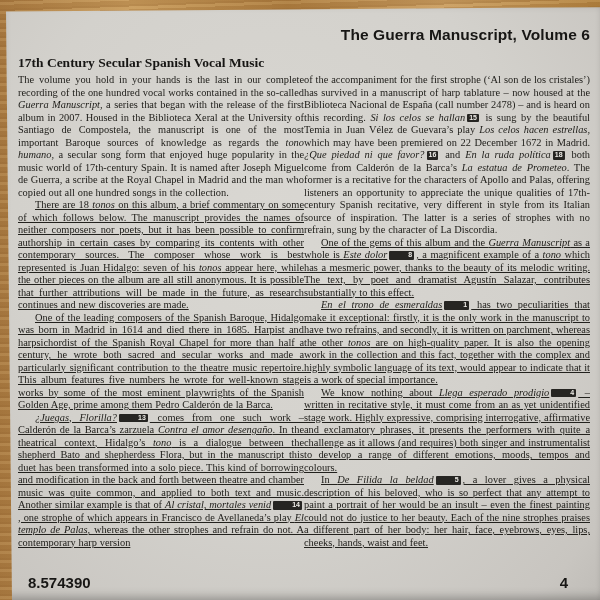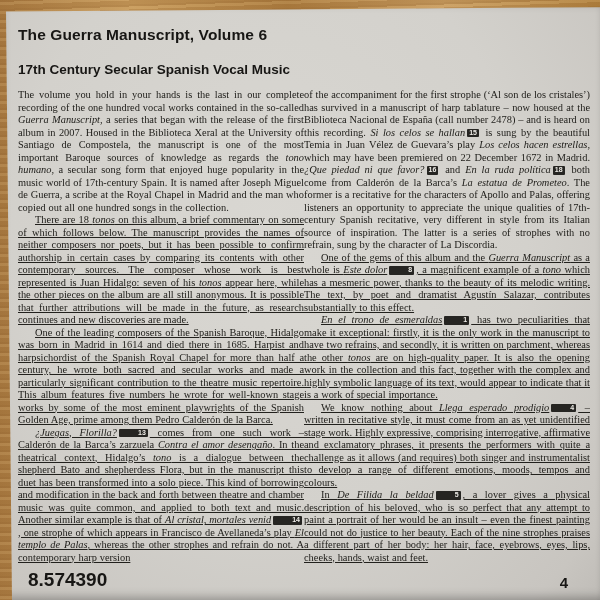--- a/index.html
+++ b/index.html
@@ -12,44 +12,44 @@
   }
   .paper {
     position:absolute; inset:0;
     clip-path:polygon(1.0% 1.9%, 100% 1.2%, 100% 100%, 2.0% 100%);
     background:radial-gradient(ellipse at 45% 38%, #d9d7d2 0%, #d3d1cc 55%, #c8c5c0 90%, #bfbcb7 100%);
     box-shadow:inset 0 10px 8px -6px rgba(0,0,0,.22), inset 0 -8px 10px -5px rgba(0,0,0,.28), inset 10px 0 8px -7px rgba(0,0,0,.18);
   }
   .content { position:absolute; left:18px; top:26px; right:10px; color:#201f1c; }
   .title {
     font-family:"Liberation Sans", sans-serif; font-weight:bold;
-    font-size:15.5px; line-height:18px; color:#171614; letter-spacing:.1px;
+    font-size:15.5px; line-height:18px; color:#171614; letter-spacing:.1px;text-align:right;
   }
   .subtitle {
-    font-family:Liberation Sans, sans-serif; font-weight:bold;
-    font-size:13.5px; line-height:16px; margin-top:18px; color:#171614;
+    font-family:Liberation Serif, serif; font-weight:bold;
+    font-size:13.5px; line-height:16px; margin-top:11px; color:#171614;
   }
-  .columns { display:flex; gap:0; margin-top:11px;justify-content:space-between; }
+  .columns { display:flex; gap:0; margin-top:3px;justify-content:space-between; }
   .col { flex:1 1 0; min-width:0; }
   .col p {
     margin:0; font-size:10.4px; line-height:12.5px; text-align:justify;
     color:#22211d; word-spacing:.2px;
   }
   .col p.indent { text-indent:17px;text-decoration:underline; }
   .col em { font-style:italic; }
   .tracknum {
     display:inline-block; font-family:"Liberation Sans", sans-serif;
     font-weight:bold; font-style:normal; font-size:7px; line-height:8.5px;
     background:#262522; color:#eeece7; padding:0 2px; margin:0 2px;
     border-radius:1px; vertical-align:1px;
   }
   .footer-catalog {
     position:absolute; left:28px; bottom:9px;
     font-family:"Liberation Sans", sans-serif; font-weight:bold;
-    font-size:19px; color:#171614;
+    font-size:15px; color:#171614;
   }
   .footer-page {
     position:absolute; right:32px; bottom:9px;
     font-family:"Liberation Sans", sans-serif; font-weight:bold;
     font-size:15px; color:#171614;
   }
 </style>
 </head>
 <body>
 

